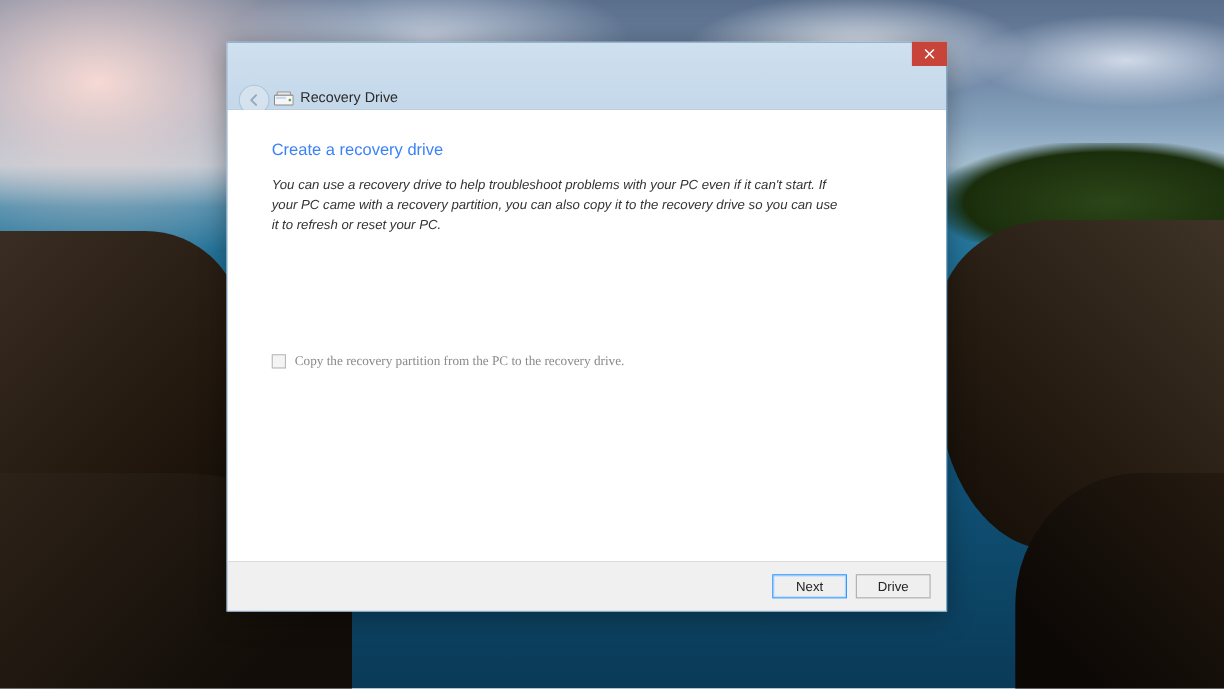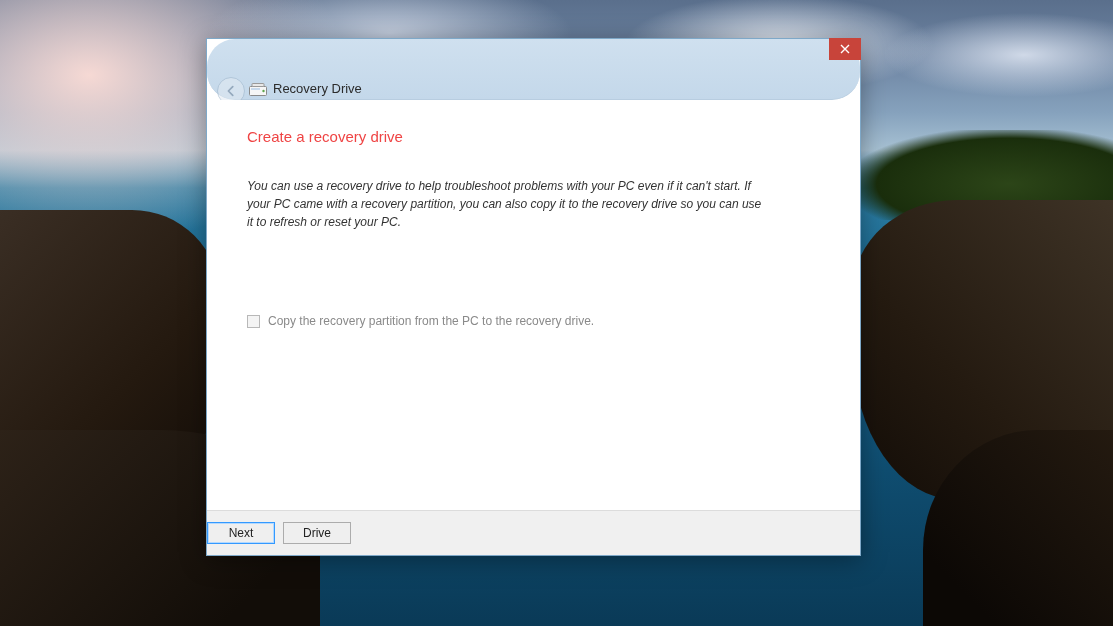--- a/index.html
+++ b/index.html
@@ -29,21 +29,21 @@
       radial-gradient(ellipse 260px 80px at 35% 30%,rgba(210,218,232,0.85) 0%,rgba(210,218,232,0) 70%),
       radial-gradient(ellipse 200px 60px at 92% 50%,rgba(225,232,244,0.85) 0%,rgba(225,232,244,0) 70%);}
   
   .window{
     position:absolute;left:206px;top:38px;width:653px;height:516px;
     background:#fff;border:1px solid #7ea8c8;
     box-shadow:0 4px 24px rgba(0,0,0,.35);
   }
   .titlebar{
     height:60px;background:linear-gradient(to bottom,#cfe0ef 0%,#c4d8ea 100%);
-    border-bottom:1px solid #b8cde0;position:relative;border-radius:28px;
+    border-bottom:1px solid #b8cde0;position:relative;
   }
   .back-btn{
     position:absolute;left:10px;top:38px;width:26px;height:26px;
     border-radius:50%;border:1px solid #9db4c9;background:#e3ebf3;
     display:flex;align-items:center;justify-content:center;opacity:.55;
   }
   .back-btn svg{width:14px;height:14px;}
   .drive-icon{
     position:absolute;left:42px;top:44px;width:18px;height:14px;
   }
@@ -52,32 +52,32 @@
   }
   .close-btn{
     position:absolute;right:-1px;top:-1px;width:32px;height:22px;
     background:#c8443a;display:flex;align-items:center;justify-content:center;
   }
   .close-btn svg{width:10px;height:10px;}
   .content{
     position:absolute;left:0;top:61px;right:0;bottom:44px;
     background:#fff;padding:28px 40px 0 40px;box-sizing:border-box;
   }
-  .heading{color:#ef4444;font-size:15px;font-weight:400;margin:0 0 32px 0;}
+  .heading{color:#3b82f6;font-size:15px;font-weight:400;margin:0 0 14px 0;}
   .description{font-size:12px;color:#333;line-height:1.5;max-width:520px;margin:0;font-style:italic;}
-  .checkbox-row{margin-top:83px;display:flex;align-items:center;gap:8px;color:#8a8a8a;}
+  .checkbox-row{margin-top:108px;display:flex;align-items:center;gap:8px;color:#8a8a8a;font-family:Liberation Serif, serif;}
   .checkbox-box{
     width:13px;height:13px;border:1px solid #b8b8b8;background:#f4f4f4;
     box-sizing:border-box;
   }
   .checkbox-label{font-size:12px;}
   .footer{
     position:absolute;left:0;right:0;bottom:0;height:44px;
     background:#f0f0f0;border-top:1px solid #dcdcdc;
-    display:flex;align-items:center;padding-right:14px;gap:8px;
+    display:flex;align-items:center;justify-content:flex-end;padding-right:14px;gap:8px;
   }
   .btn{
     min-width:68px;height:22px;padding:0 12px;font-size:12px;font-family:inherit;
     background:#efefef;border:1px solid #acacac;color:#222;cursor:pointer;
   }
   .btn.default{border:1px solid #3399ff;box-shadow:inset 0 0 0 1px #b3d9ff;}
 </style>
 </head>
 <body>
 

